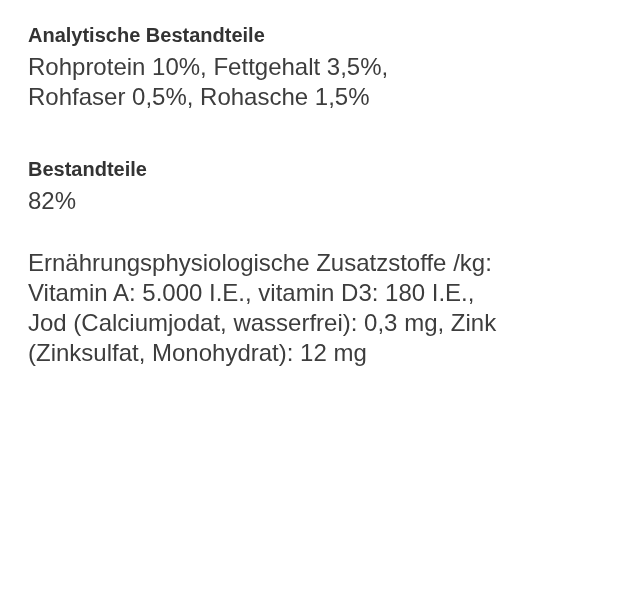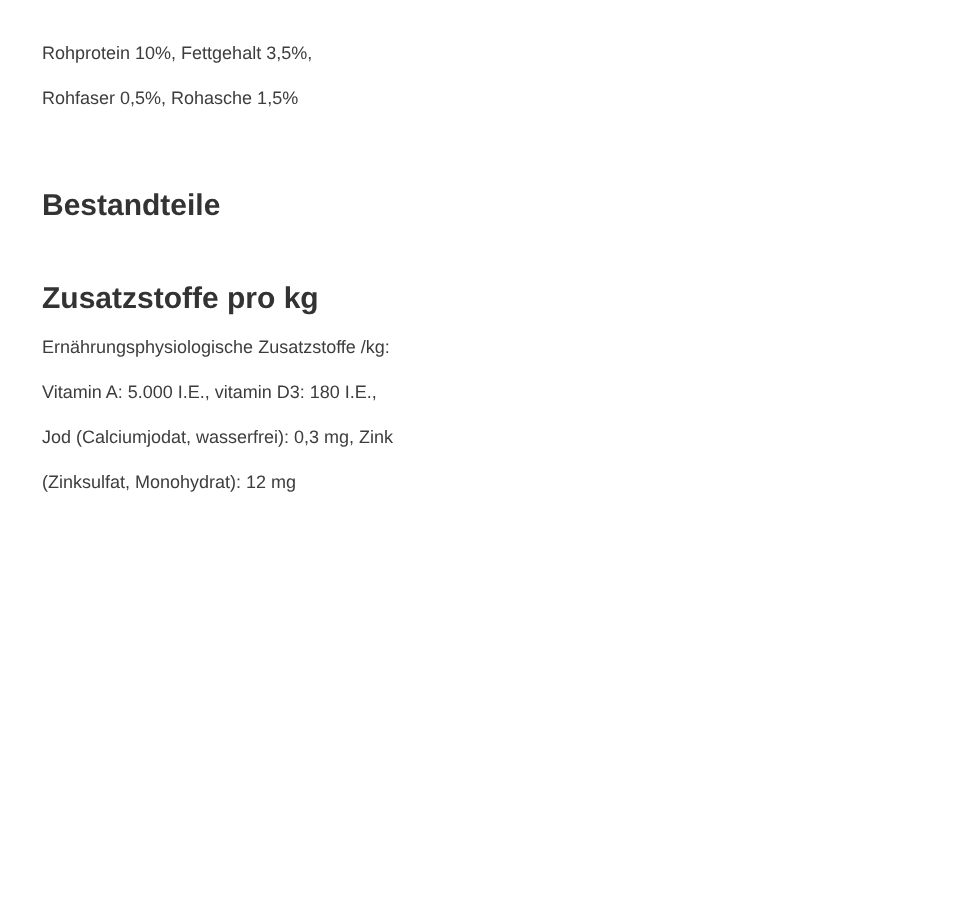--- a/index.html
+++ b/index.html
@@ -30,52 +30,53 @@
   .heading {
     font-size: 20px;
     font-weight: bold;
     line-height: 30px;
     color: #333333;
     letter-spacing: 0px;
     margin: 0 0 2px 0;
     white-space: pre-wrap;
   }
   .body-text {
-    font-size: 12px;
+    font-size: 24px;
     font-weight: normal;
     line-height: 30px;
     color: #3d3d3d;
     margin: 0;
     white-space: pre-wrap;
   }
   .spacer-sm { height: 10px; }
   .spacer-md { height: 14px; }
 </style>
 </head>
 <body>
 
 <div class="page">
 
   <div class="section">
+    <p class="heading">Analytische Bestandteile</p>
     <p class="body-text">Rohprotein 10%, Fettgehalt 3,5%,
 Rohfaser 0,5%, Rohasche 1,5%</p>
   </div>
 
   <div class="spacer-sm"></div>
 
 
   <div class="spacer-md"></div>
 
   <div class="section">
     <p class="heading">Bestandteile</p>
+    <p class="body-text">82%</p>
   </div>
 
   <div class="spacer-md"></div>
 
   <div class="section">
-    <p class="heading">Zusatzstoffe pro kg</p>
     <p class="body-text">Ernährungsphysiologische Zusatzstoffe /kg:
 Vitamin A: 5.000 I.E., vitamin D3: 180 I.E.,
 Jod (Calciumjodat, wasserfrei): 0,3 mg, Zink
 (Zinksulfat, Monohydrat): 12 mg</p>
   </div>
 
 </div>
 
 </body></html>

